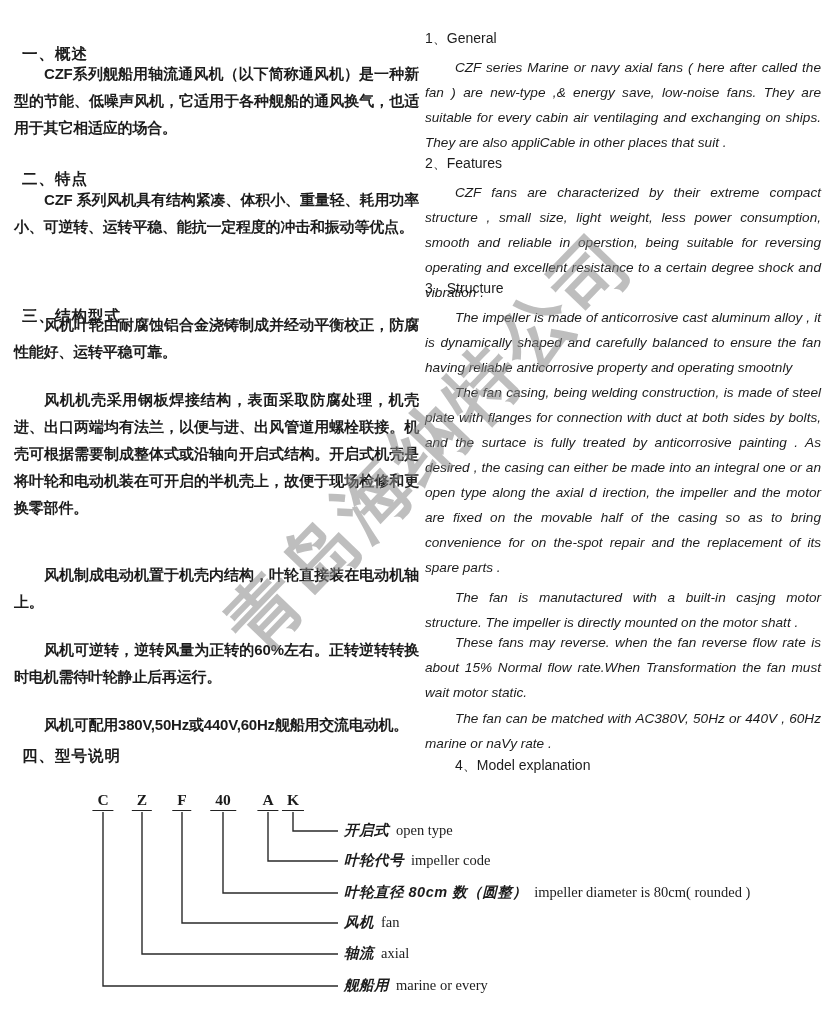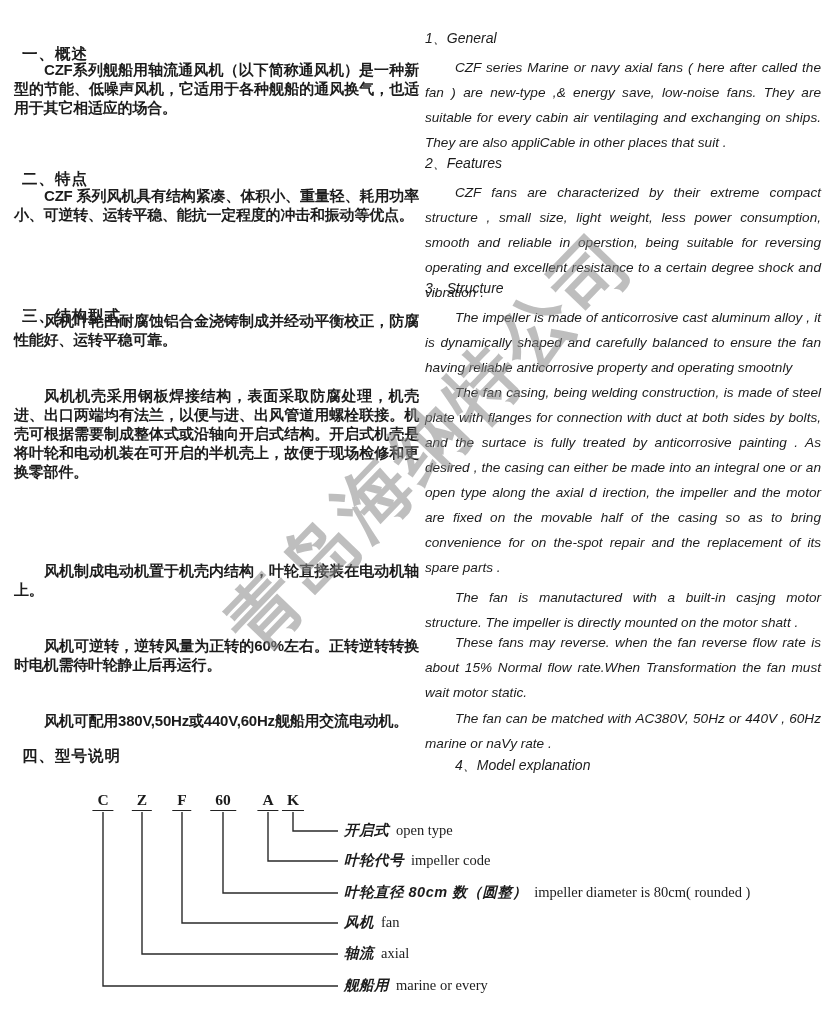--- a/index.html
+++ b/index.html
@@ -14,29 +14,28 @@
   }
   
   .zh-h {
     position:absolute; left:14px; width:405px;
     font-size:15.5px; font-weight:700; letter-spacing:1px;
     margin:8px;
   }
   .zh-p {
     position:absolute; left:14px; width:405px;
     font-size:15px; font-weight:600; letter-spacing:-0.2px;
-    line-height:19px; text-align:justify; text-indent:2em;
+    line-height:27px; text-align:justify; text-indent:2em;
     margin:0;
   }
   
   .en-h {
     position:absolute; left:425px; width:396px;
     font-size:14px; font-weight:400;
     margin:0;
-    font-style:italic;
   }
   .en-p {
     position:absolute; left:425px; width:396px;
     font-size:13.6px; line-height:25px;
     text-align:justify; text-indent:2.2em;
     margin:0;
     font-style:italic;
   }
   
   .watermark {
@@ -108,21 +107,21 @@
       <polyline points="223,812 223,893 338,893"></polyline>
       <polyline points="182,812 182,923 338,923"></polyline>
       <polyline points="142,812 142,954 338,954"></polyline>
       <polyline points="103,812 103,986 338,986"></polyline>
     </g>
   </svg>
 
   <span class="code-letter" style="left:103px">C</span>
   <span class="code-letter" style="left:142px">Z</span>
   <span class="code-letter" style="left:182px">F</span>
-  <span class="code-letter" style="left:223px">60</span>
+  <span class="code-letter" style="left:223px">40</span>
   <span class="code-letter" style="left:268px">A</span>
   <span class="code-letter" style="left:293px">K</span>
 
   <div class="diag-label" style="top:821px">
     <span class="zh-part">开启式</span><span class="en-part">open type</span>
   </div>
   <div class="diag-label" style="top:851px">
     <span class="zh-part">叶轮代号</span><span class="en-part">impeller code</span>
   </div>
   <div class="diag-label" style="top:883px">

